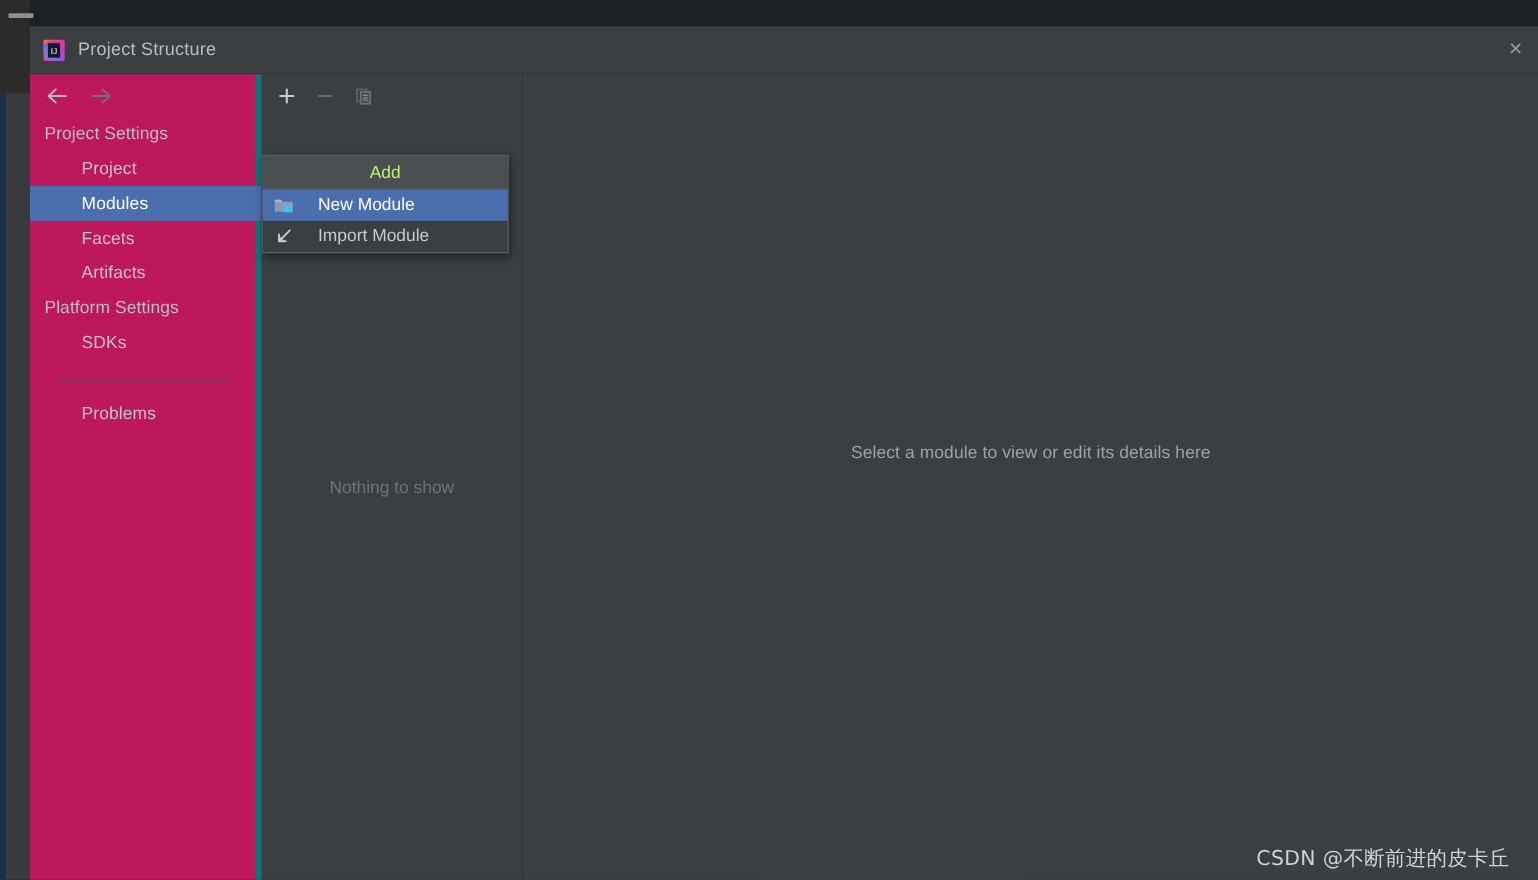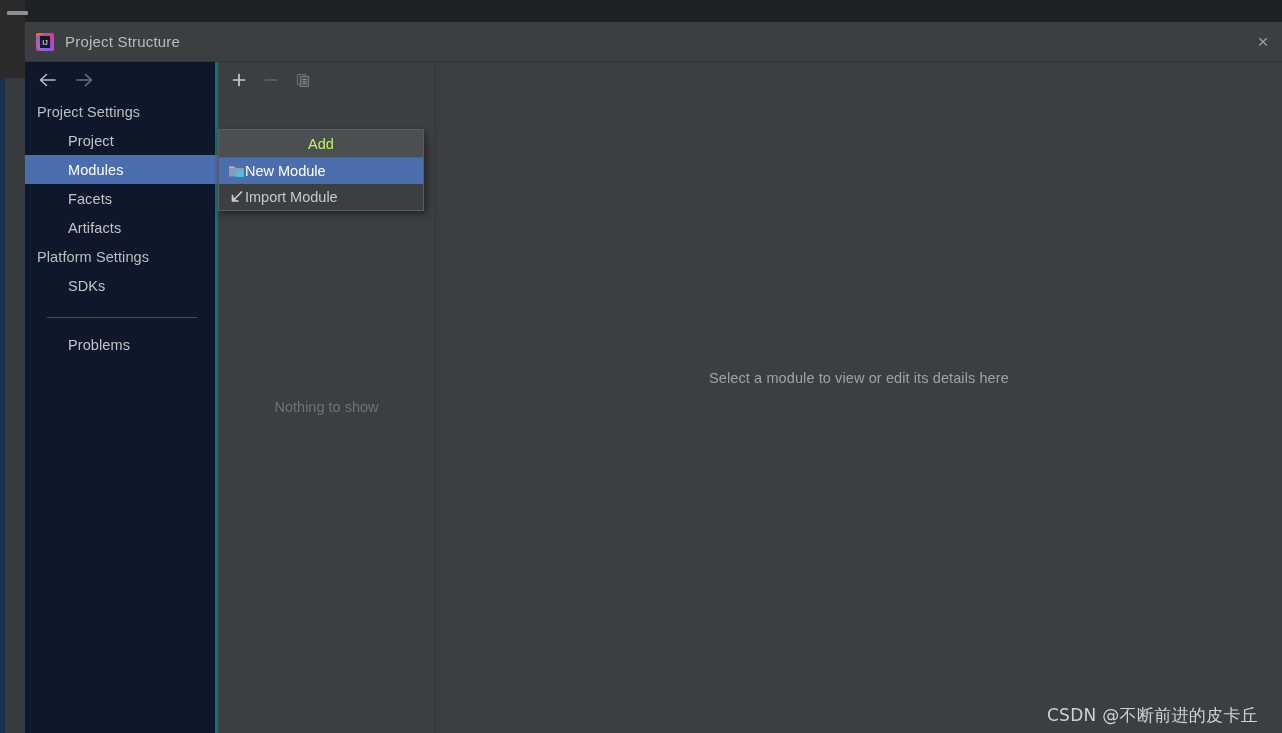--- a/index.html
+++ b/index.html
@@ -101,23 +101,23 @@
     display: flex;
     min-height: 0;
     position: relative;
     border-top: 1px solid #323538;
   }
 
   
   #sidebar {
     width: 193px;
     flex: 0 0 193px;
-    background: #0f172a;
-    position: relative;
-    border-right: 3px solid #0f766e;
+    background: #be185d;
+    position: relative;
+    border-right: 5px solid #0f766e;
   }
   #nav-buttons {
     height: 35px;
     display: flex;
     align-items: center;
     padding-left: 12px;
     gap: 14px;
   }
   .nav-arrow {
     width: 22px; height: 22px;
@@ -233,21 +233,21 @@
     align-items: center;
     justify-content: center;
     font-size: 14.5px;
     color: #bef264;
   }
   .menu-item {
     height: 26px;
     display: flex;
     align-items: center;
     padding-left: 9px;
-    gap: 0;
+    gap: 20px;
     font-size: 14.5px;
     color: #c7cacc;
     cursor: pointer;
   }
   .menu-item.highlighted {
     background: #4b6eaf;
     color: #ffffff;
   }
   .menu-icon {
     width: 17px; height: 17px;

